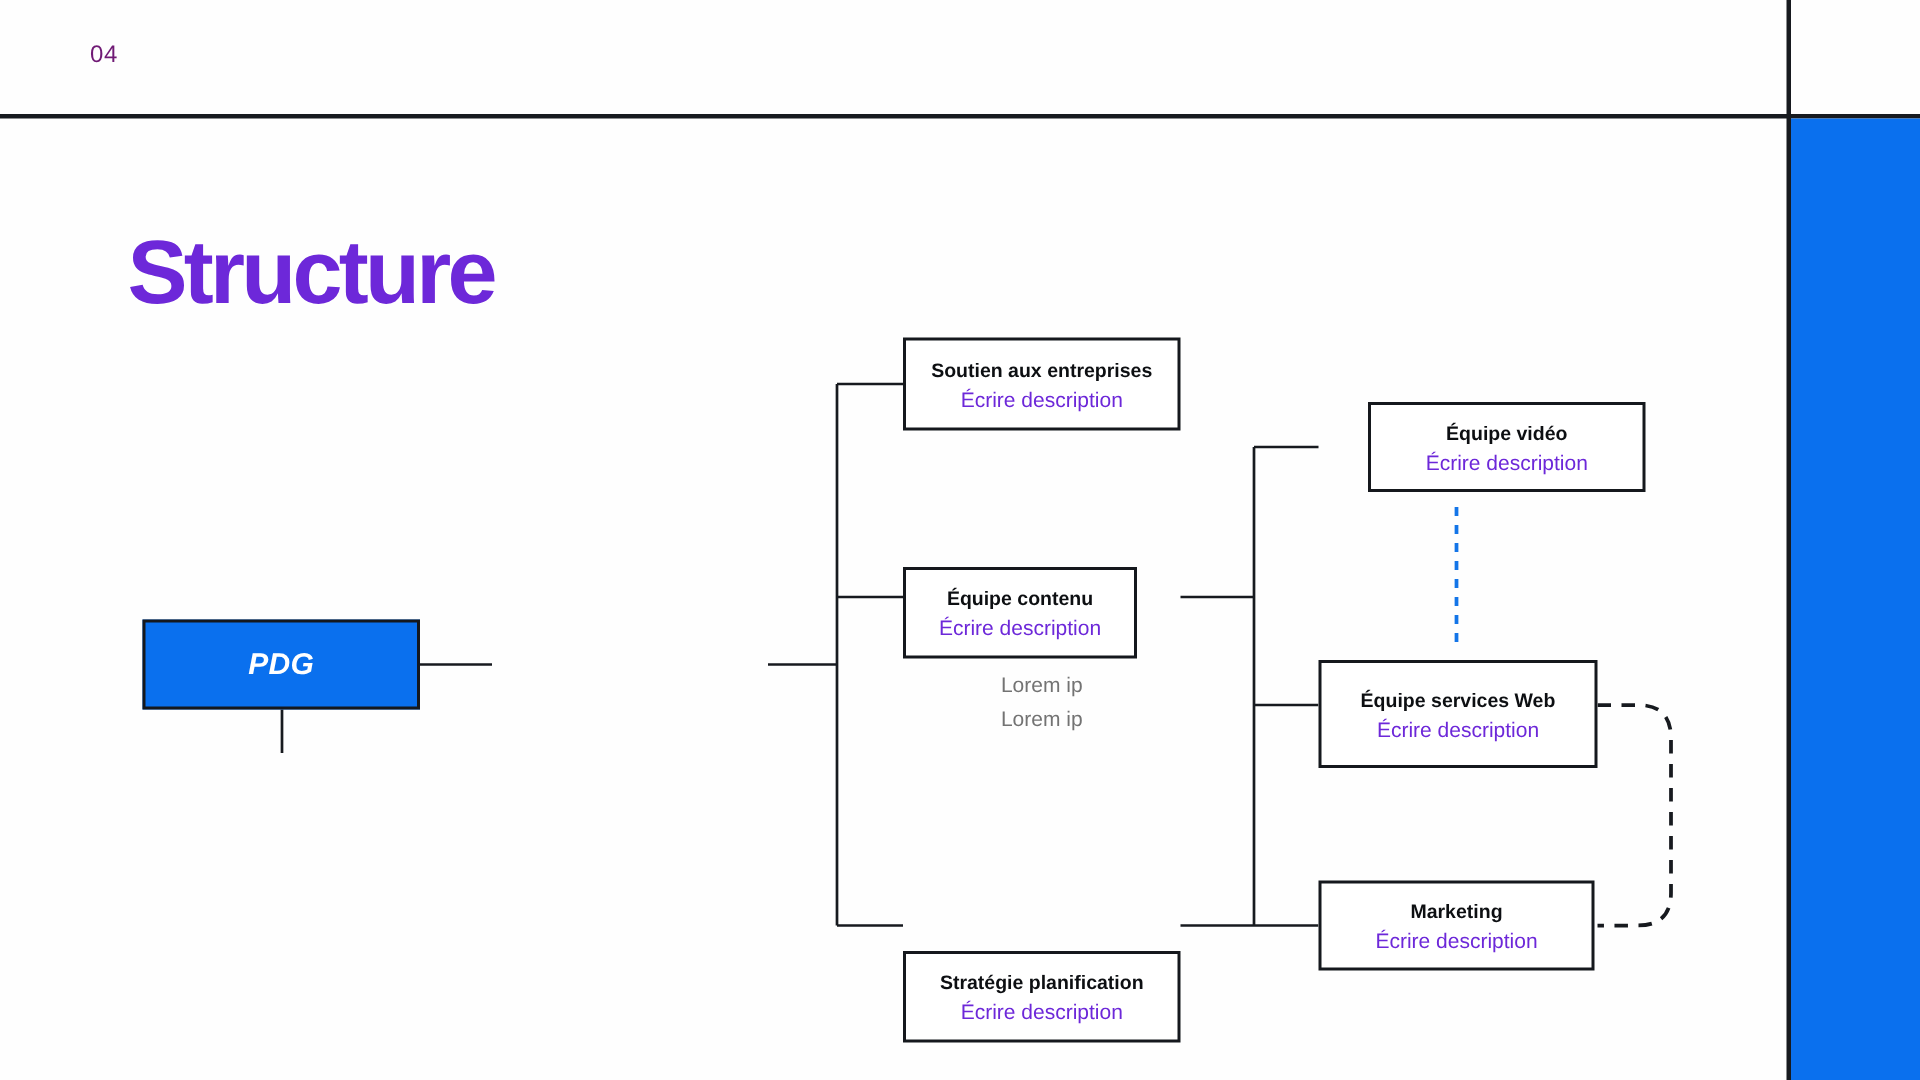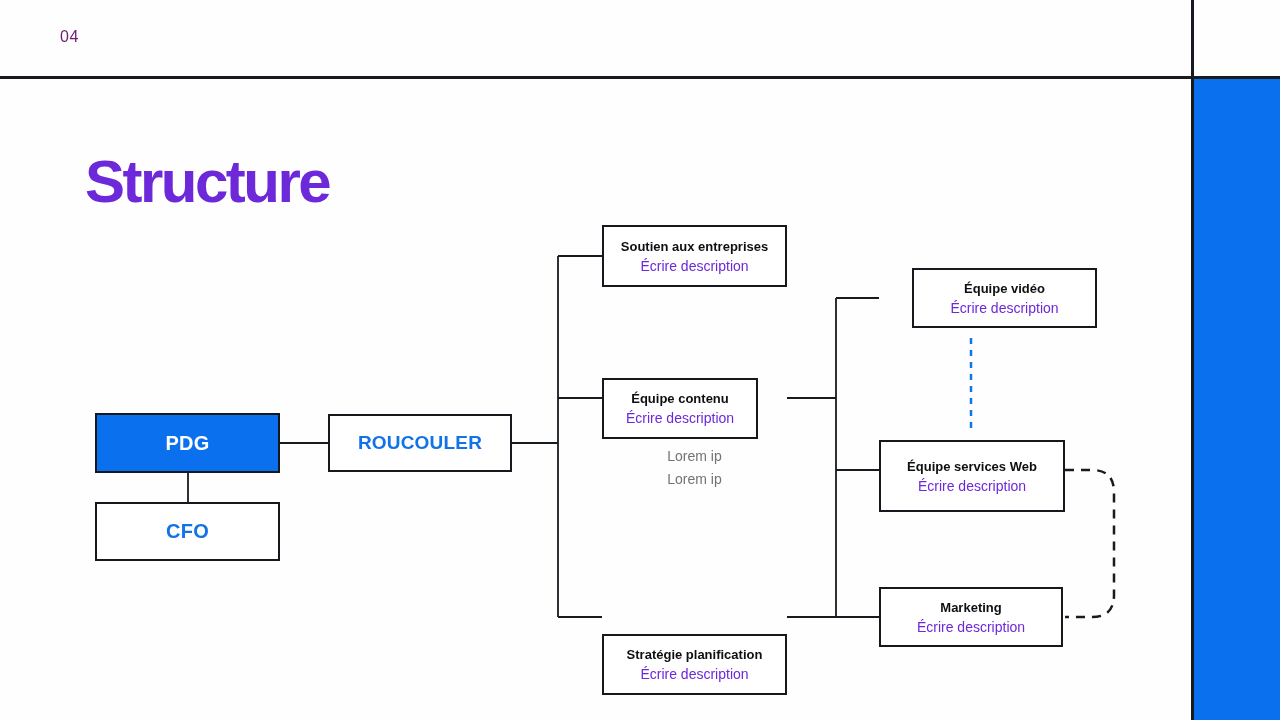--- a/index.html
+++ b/index.html
@@ -87,20 +87,21 @@
     text-align: center;
   }
   .node-primary {
     background: #0a70ee;
   }
   .big-label {
     font-size: 20px;
     font-weight: 700;
     color: #1272e8;
     letter-spacing: 0.2px;
+    font-style: italic;
   }
   .node-primary .big-label { color: #ffffff; }
 
   .node-small { border-width: 2.5px; }
   .small-title {
     font-size: 13px;
     font-weight: 700;
     color: #0d0f12;
     margin-bottom: 4px;
     white-space: nowrap;
@@ -154,27 +155,21 @@
       <path d="M836,617 L879,617"></path>
     </g>
     <path d="M971,338 L971,430" stroke="#1375e8" stroke-width="2.5" stroke-dasharray="6 6" fill="none"></path>
     <path d="M1065,470 L1092,470 Q1114,470 1114,492 L1114,595 Q1114,617 1092,617 L1065,617" stroke="#171a1f" stroke-width="2.5" stroke-dasharray="9 7" fill="none"></path>
   </svg>
 
   <div class="node node-primary" style="left:95px; top:413px; width:185px; height:60px;">
     <span class="big-label">PDG</span>
   </div>
 
-  <div class="node" style="left:95px; top:502px; width:185px; height:59px;">
-    <span class="big-label">CFO</span>
-  </div>
-
-  <div class="node" style="left:328px; top:414px; width:184px; height:58px;">
-    <span class="big-label" style="font-size:19px;">ROUCOULER</span>
-  </div>
+
 
   <div class="node node-small" style="left:602px; top:225px; width:185px; height:62px;">
     <span class="small-title">Soutien aux entreprises</span>
     <span class="small-desc">Écrire description</span>
   </div>
 
   <div class="node node-small" style="left:602px; top:367px; width:156px; height:61px;margin-top:11px;">
     <span class="small-title">Équipe contenu</span>
     <span class="small-desc">Écrire description</span>
   </div>

